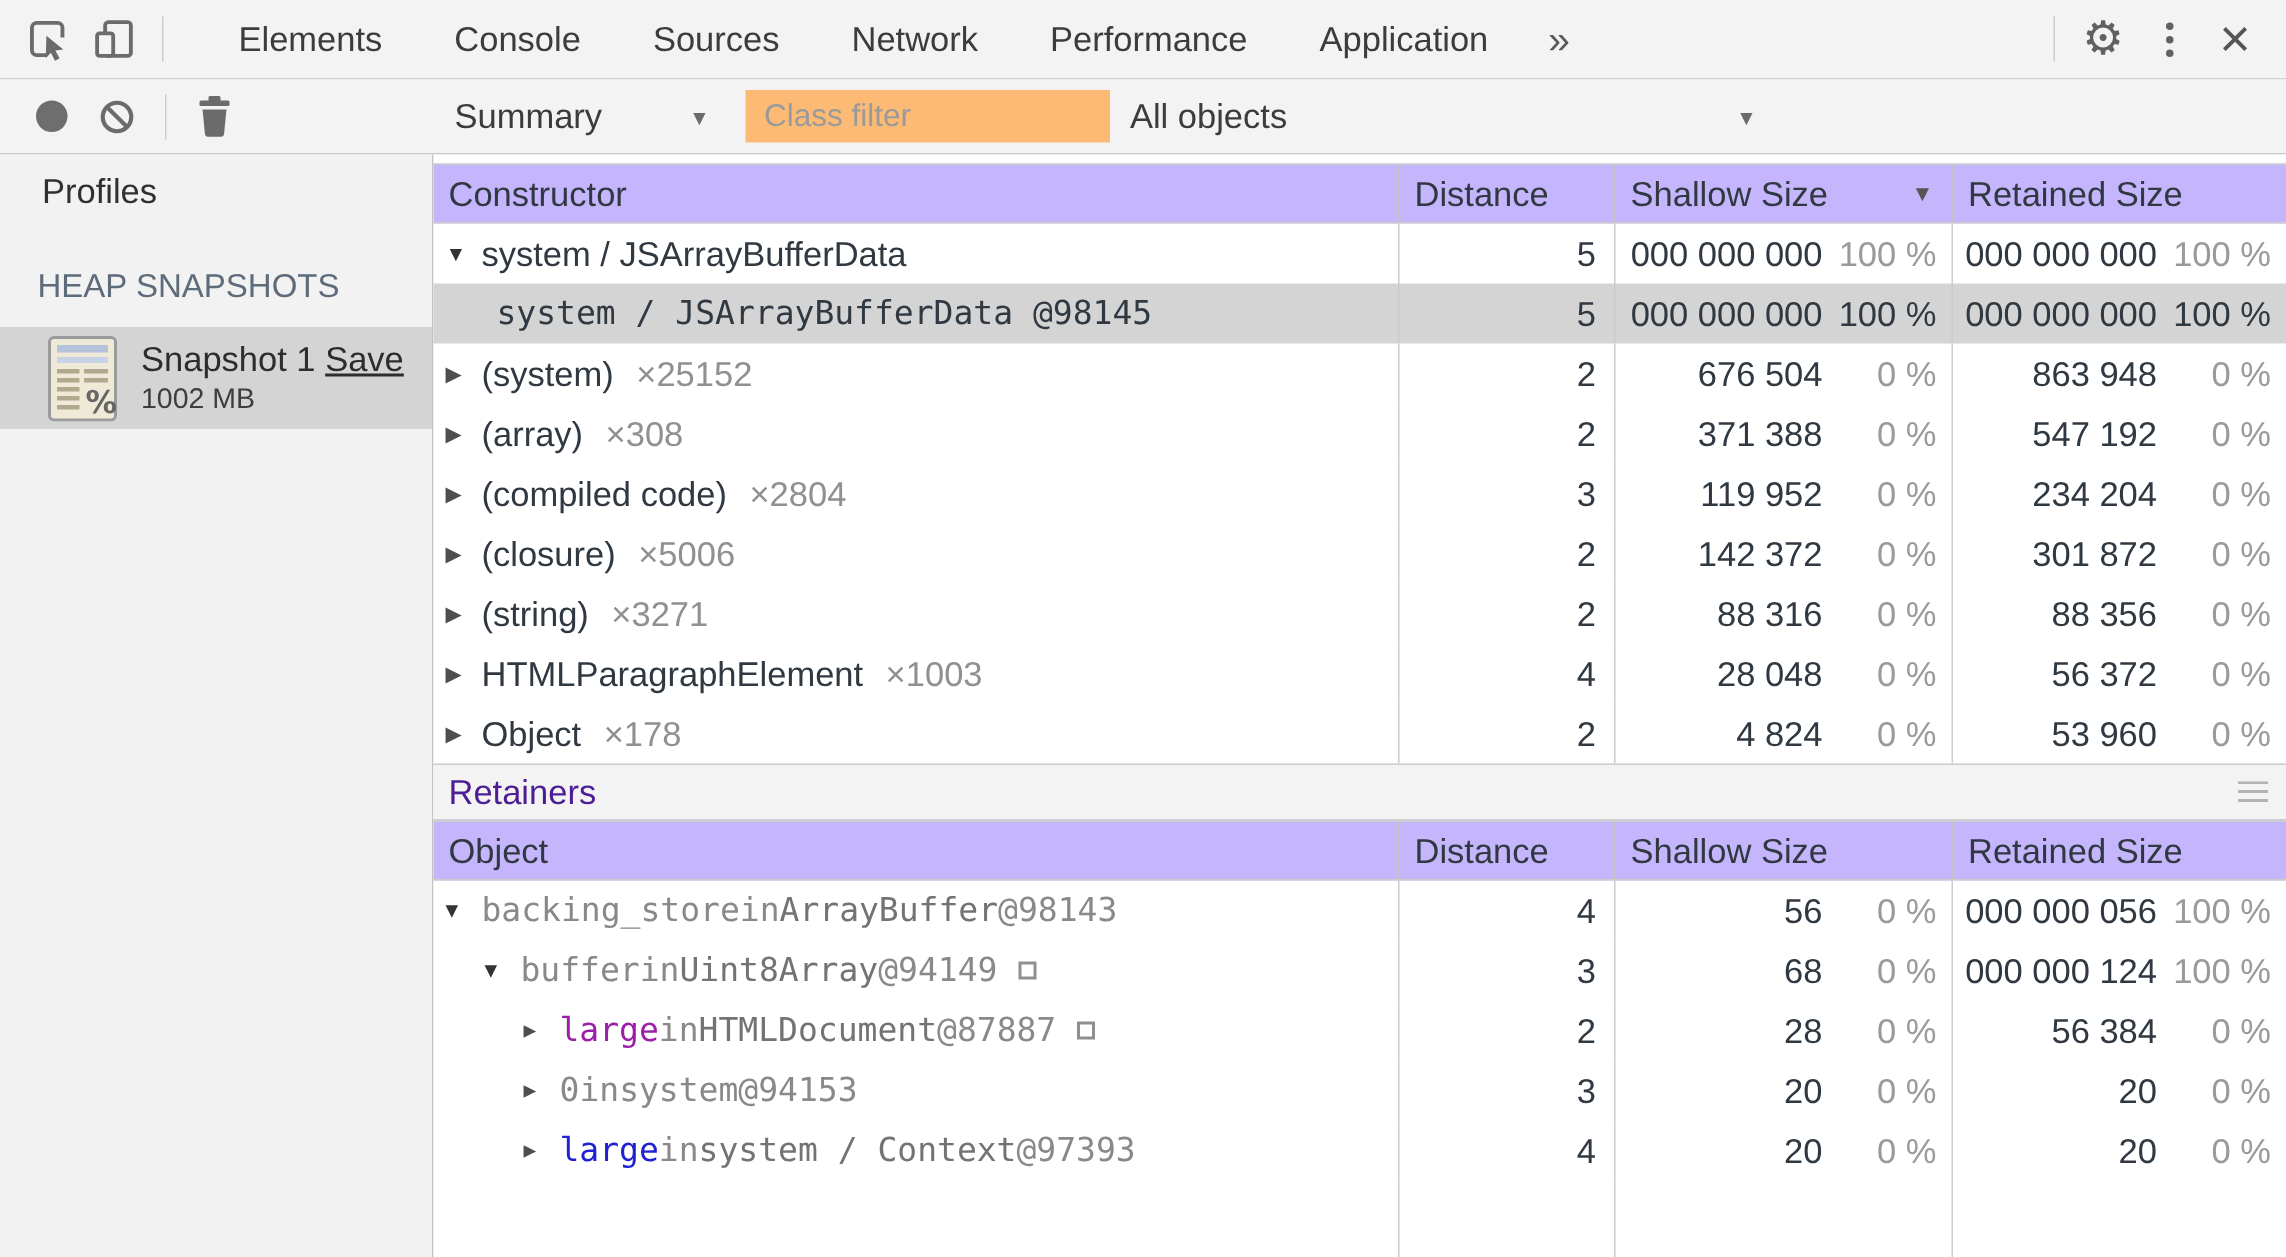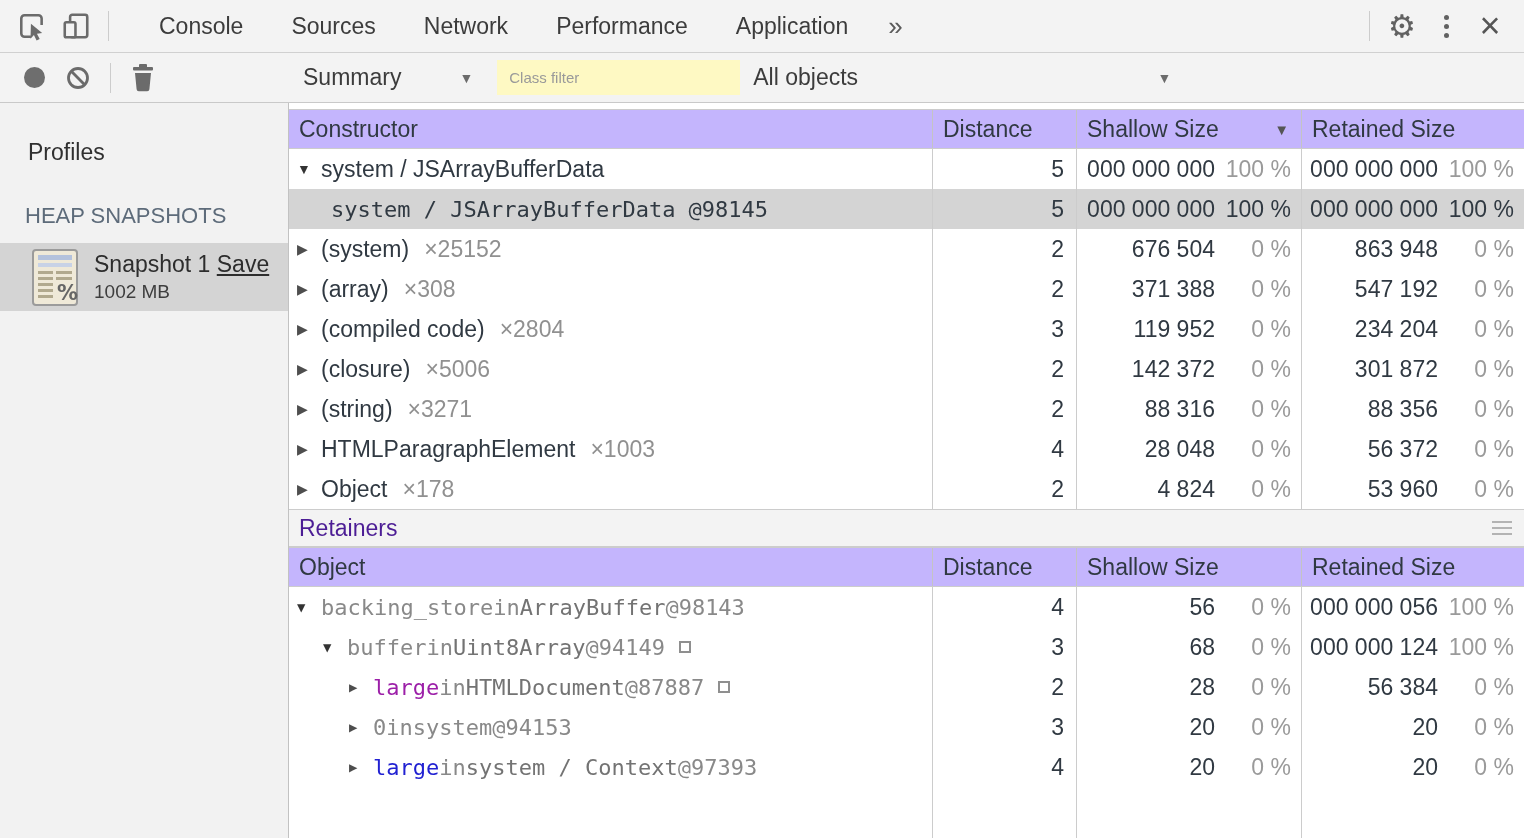--- a/index.html
+++ b/index.html
@@ -24,28 +24,28 @@
   .close-x { font-size:36px; color:#555; line-height:1; font-weight:400; }
 
   
   .toolbar { height:50px; flex:none; background:#f3f3f3; border-bottom:1px solid #c9c9c9; display:flex; align-items:center; }
   .record-dot { width:21px; height:21px; border-radius:50%; background:#6e6e6e; }
   .toolbar .icon-btn:first-child { margin-left:12px; }
   .select-ctl { display:flex; align-items:center; cursor:pointer; color:#3c3c3c; }
   .dd-arrow { font-size:14px; color:#6b6b6b; }
   .summary-select { margin-left:138px; }
   .summary-select .dd-arrow { margin-left:58px; }
-  .class-filter { margin-left:24px; width:243px; height:35px; border:none; outline:none; background:#fef9c3; font-family:"Liberation Sans",sans-serif; font-size:15px; color:#333; padding:0 12px; }
+  .class-filter { margin-left:24px; width:243px; height:35px; border:none; outline:none; background:#fdba74; font-family:"Liberation Sans",sans-serif; font-size:21px; color:#333; padding:0 12px; }
   .class-filter::placeholder { color:#9a9a9a; }
   .objects-select { margin-left:13px; width:418px; justify-content:space-between; }
 
   
   .content { flex:1; display:flex; min-height:0; }
   .sidebar { width:289px; flex:none; background:#f2f2f2; border-right:1px solid #c2c2c2; display:flex; flex-direction:column; }
-  .profiles-title { margin:36px 0 0 28px; color:#303030; }
+  .profiles-title { margin:11px 0 0 28px; color:#303030; }
   .heap-label { margin:37px 0 14px 25px; color:#5d6b7a; font-size:22px; }
   .snapshot-item { height:68px; background:#d4d4d4; display:flex; align-items:center; padding-left:32px; cursor:pointer; }
   .snapshot-text { margin-left:16px; }
   .snapshot-title { color:#2d2d2d; white-space:nowrap; }
   .save-link { text-decoration:underline; cursor:pointer; }
   .snapshot-size { font-size:19px; color:#3e3e3e; margin-top:3px; }
 
   .main { flex:1; display:flex; flex-direction:column; background:#fff; min-width:0; padding-top:6px; }
 
   .grid-row { display:grid; grid-template-columns:1fr 144px 225px 223px; flex:none; }
@@ -95,20 +95,21 @@
     <div class="icon-btn">
       <span>
         <svg width="30" height="30" viewBox="0 0 28 28">
           <rect x="8.5" y="3.5" width="16" height="21" rx="2" fill="none" stroke="#6b6b6b" stroke-width="2.4"></rect>
           <rect x="3.5" y="10.5" width="10" height="14" rx="1.5" fill="#f3f3f3" stroke="#6b6b6b" stroke-width="2.4"></rect>
         </svg>
       </span>
     </div>
     <div class="vsep"></div>
     <div class="tabs" id="tabs-container">
+        <div class="tab">Elements</div>
         <div class="tab">Console</div>
         <div class="tab">Sources</div>
         <div class="tab">Network</div>
         <div class="tab">Performance</div>
         <div class="tab">Application</div>
       </div>
     <div class="overflow-chevron">»</div>
     <div class="tabbar-right">
       <div class="vsep"></div>
       <div class="icon-btn">

